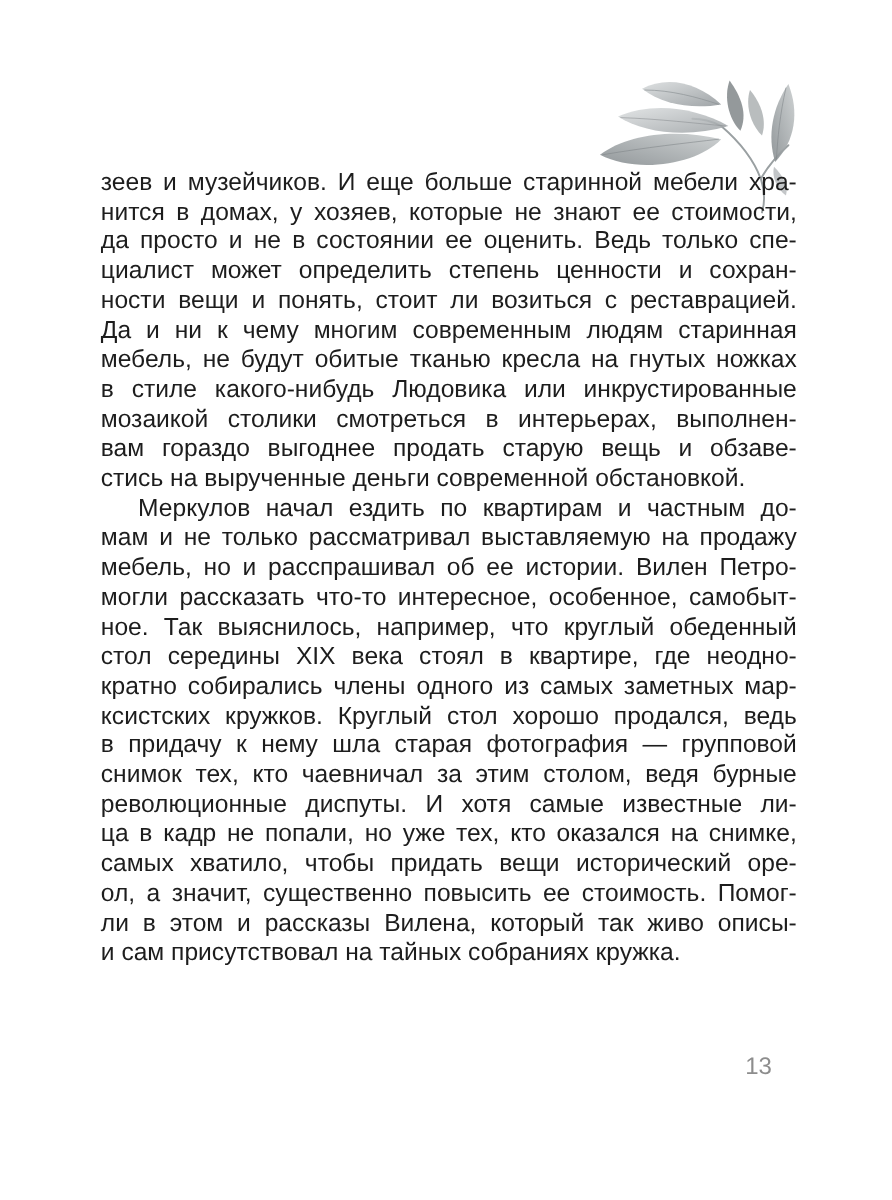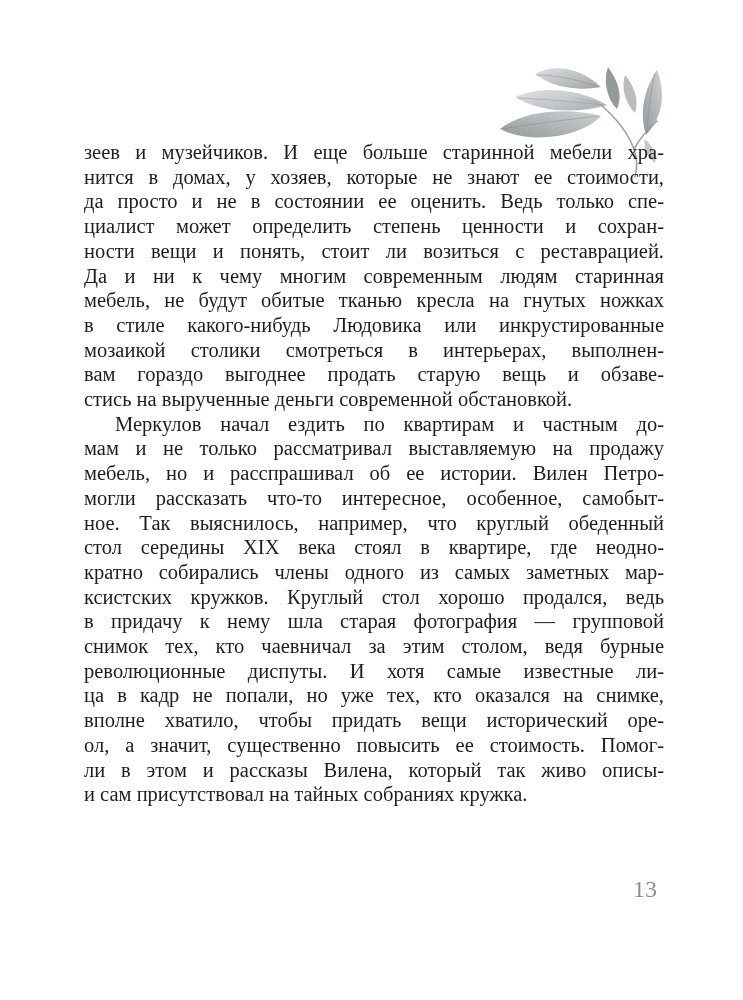--- a/index.html
+++ b/index.html
@@ -6,21 +6,21 @@
     margin: 0;
     padding: 0;
     background: #ffffff;
   }
   .book-page {
     position: relative;
     width: 743px;
     height: 899px;
     background: #ffffff;
     overflow: hidden;
-    font-family: Liberation Serif, serif;
+    font-family: Liberation Sans, sans-serif;
     color: #1d1d1d;
   }
   .leaf-decoration {
     position: absolute;
     left: 497px;
     top: 55px;
     width: 206px;
     height: 130px;
   }
   .text-block {
@@ -42,25 +42,24 @@
     text-align-last: left;
   }
   .para.indent-first .line:first-child {
     text-indent: 31px;
   }
   .page-number {
     position: absolute;
     left: 621px;
     top: 877px;
     width: 30px;
-    font-size: 24px;
+    font-size: 20px;
     line-height: 24.7px;
     color: #8d8d8d;
     text-align: left;
-    margin-left: 12px;
   }
 </style>
 </head>
 <body>
 
 <div class="book-page">
 
   <svg class="leaf-decoration" viewBox="0 0 206 130" xmlns="http://www.w3.org/2000/svg" aria-hidden="true">
     <defs>
       <linearGradient id="leafg1" x1="0" y1="0" x2="1" y2="1">
@@ -114,21 +113,21 @@
         <div class="line">мебель, но и расспрашивал об ее истории. Вилен Петро-</div>
         <div class="line">могли рассказать что-то интересное, особенное, самобыт-</div>
         <div class="line">ное. Так выяснилось, например, что круглый обеденный</div>
         <div class="line">стол середины XIX века стоял в квартире, где неодно-</div>
         <div class="line">кратно собирались члены одного из самых заметных мар-</div>
         <div class="line">ксистских кружков. Круглый стол хорошо продался, ведь</div>
         <div class="line">в придачу к нему шла старая фотография — групповой</div>
         <div class="line">снимок тех, кто чаевничал за этим столом, ведя бурные</div>
         <div class="line">революционные диспуты. И хотя самые известные ли-</div>
         <div class="line">ца в кадр не попали, но уже тех, кто оказался на снимке,</div>
-        <div class="line">вполне хватило, чтобы придать вещи исторический оре-</div>
+        <div class="line">самых хватило, чтобы придать вещи исторический оре-</div>
         <div class="line">ол, а значит, существенно повысить ее стоимость. Помог-</div>
         <div class="line">ли в этом и рассказы Вилена, который так живо описы-</div>
         <div class="line">и сам присутствовал на тайных собраниях кружка.</div>
       </div>
   </div>
 
   <div class="page-number">13</div>
 
 </div>
 

